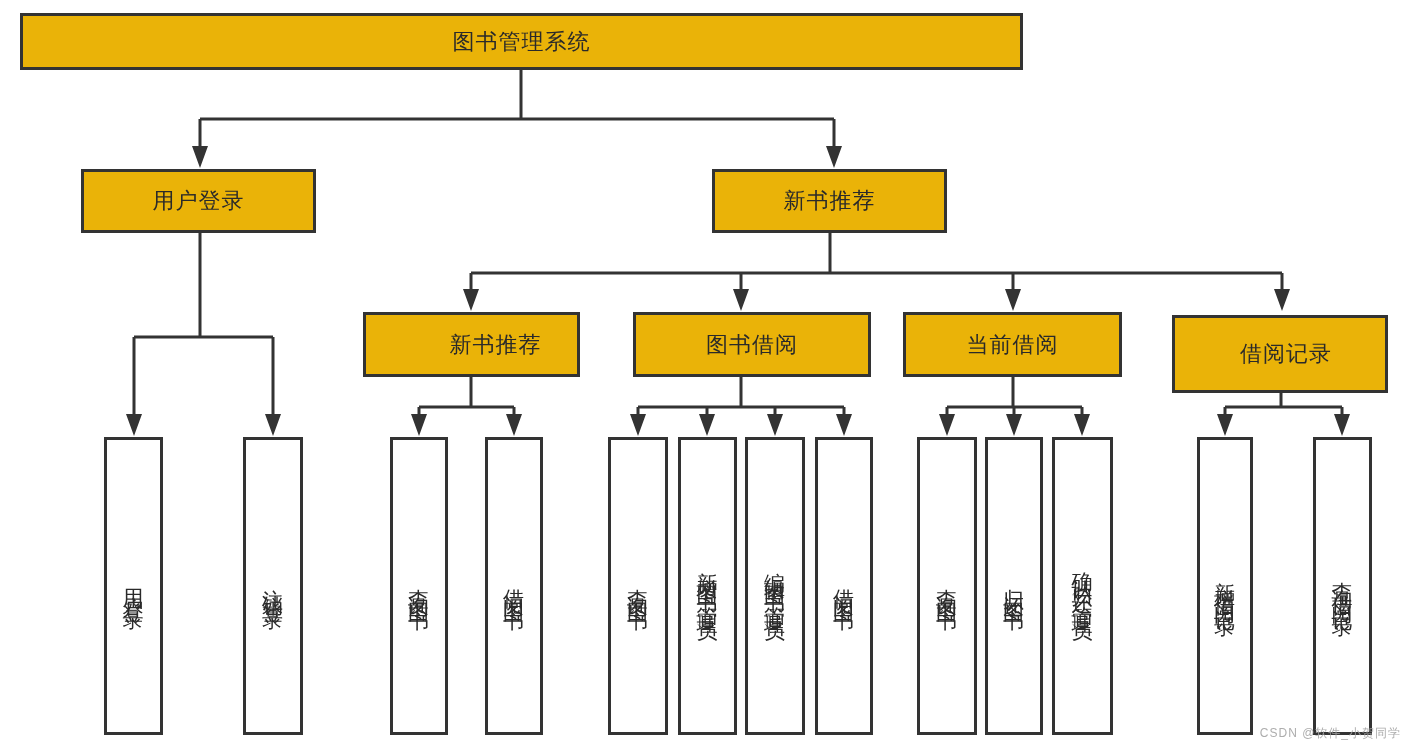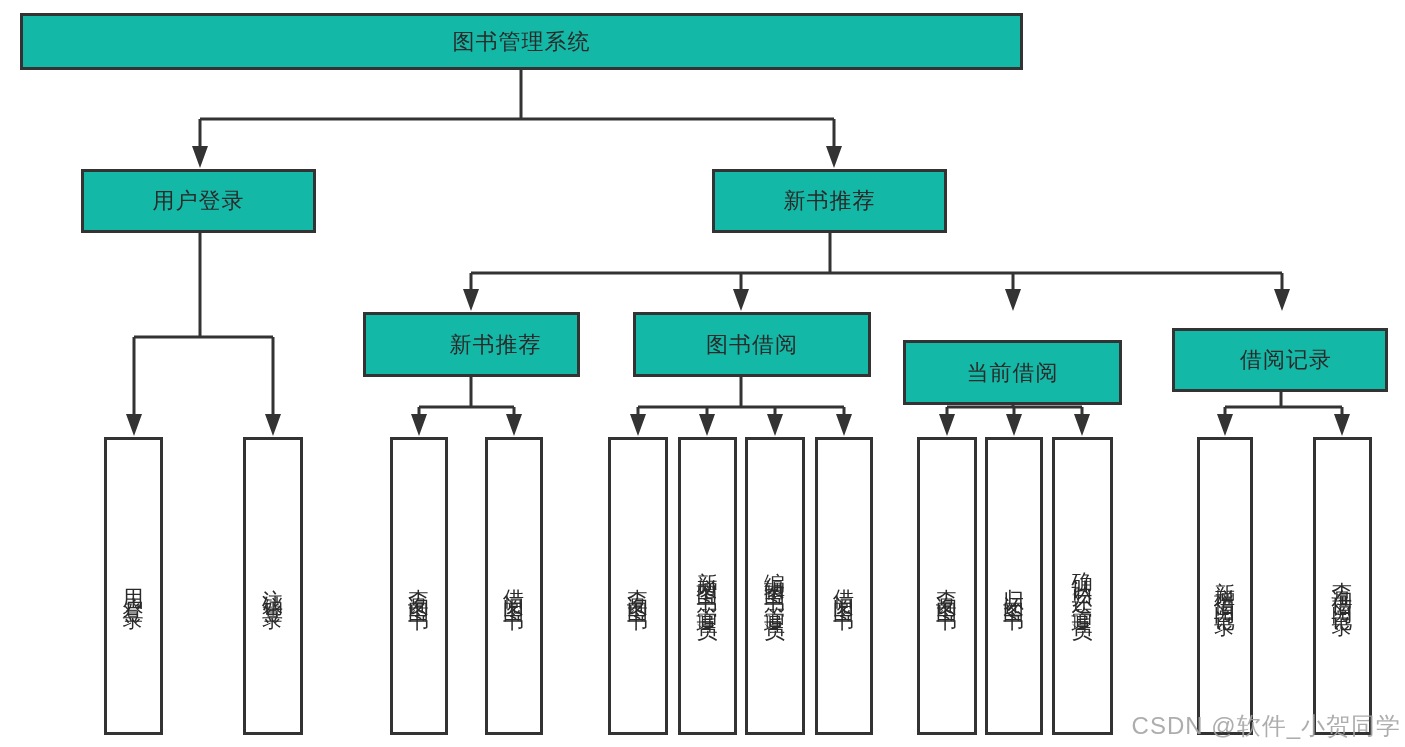--- a/index.html
+++ b/index.html
@@ -14,21 +14,21 @@
   .connectors {
     position: absolute;
     left: 0; top: 0;
     width: 1405px; height: 747px;
   }
   .connectors .lines { stroke: #333333; stroke-width: 3; fill: none; }
   .connectors .arrows { fill: #333333; stroke: none; }
   .box {
     position: absolute;
     box-sizing: border-box;
-    background: #14b8a6;
+    background: #eab308;
     border: 3px solid #333333;
     display: flex;
     align-items: center;
     justify-content: center;
     color: #2a2a2a;
     font-size: 22px;
     letter-spacing: 1px;
   }
   .vbox {
     position: absolute;
@@ -45,21 +45,21 @@
     text-orientation: mixed;
     font-size: 21px;
     line-height: 1;
     letter-spacing: 7px;
     white-space: nowrap;
   }
   .watermark {
     position: absolute;
     right: 4px;
     bottom: 5px;
-    font-size: 24px;
+    font-size: 12px;
     color: rgba(164,164,164,0.9);
     letter-spacing: 1px;
     z-index: 5;
   }
 </style>
 </head>
 <body>
 
 <div class="canvas">
 
@@ -95,24 +95,24 @@
   <div class="box" style="left:712px; top:169px; width:235px; height:64px;">
     <span>新书推荐</span>
   </div>
 
   <div class="box" style="left:363px; top:312px; width:217px; height:65px;padding-left:48px;">
     <span>新书推荐</span>
   </div>
   <div class="box" style="left:633px; top:312px; width:238px; height:65px;">
     <span>图书借阅</span>
   </div>
-  <div class="box" style="left:903px; top:312px; width:219px; height:65px;margin-top:28px;">
+  <div class="box" style="left:903px; top:312px; width:219px; height:65px;">
     <span>当前借阅</span>
   </div>
-  <div class="box" style="left:1172px; top:328px; width:216px; height:64px;padding-left:12px;">
+  <div class="box" style="left:1172px; top:315px; width:216px; height:78px;padding-left:12px;">
     <span>借阅记录</span>
   </div>
 
   <div class="vbox" style="left:104px; top:437px; width:59px; height:298px;">
     <span class="vtext">用户登录</span>
   </div>
   <div class="vbox" style="left:243px; top:437px; width:60px; height:298px;">
     <span class="vtext">注销登录</span>
   </div>
 

